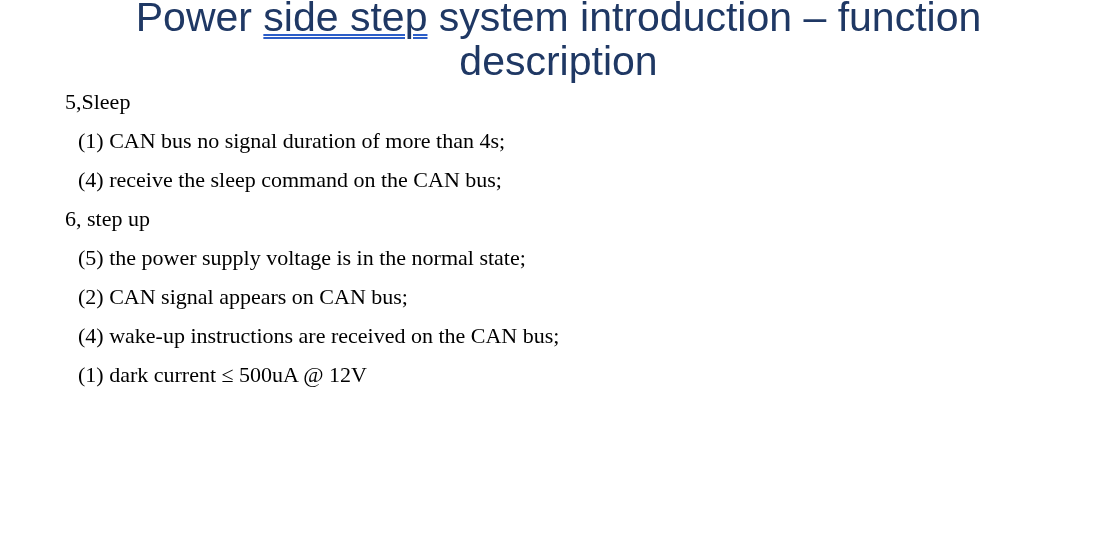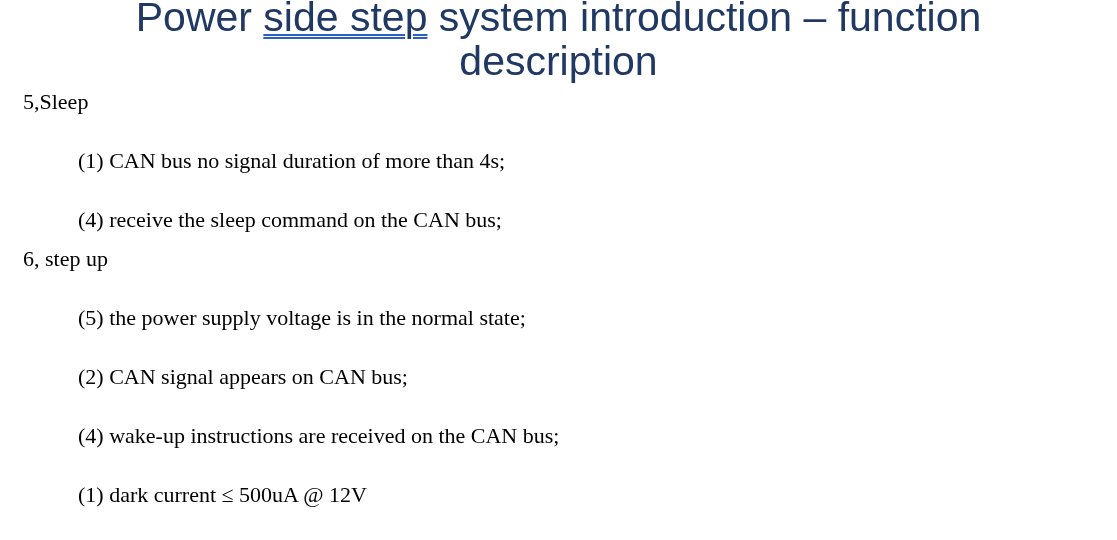--- a/index.html
+++ b/index.html
@@ -40,22 +40,22 @@
     width: 100%;
     font-family: "Liberation Serif", serif;
     font-size: 22px;
     color: #000000;
   }
   .line {
     height: 39px;
     line-height: 39px;
     white-space: nowrap;
   }
-  .heading-line { padding-left: 23px; }
-  .item-line    { padding-left: 78px; margin-top: 20px; }
+  .heading-line { padding-left: 65px; }
+  .item-line    { padding-left: 78px; }
 </style>
 </head>
 <body>
 
 <div class="slide" style="background: rgb(255, 255, 255); border-radius: 9px;">
 
   <h1 class="slide-title" style="color: rgb(31, 56, 100);">
     <span>Power </span><span class="title-underlined" style="text-decoration-color: rgb(43, 93, 199);">side step</span><span> system introduction – function description</span>
   </h1>
 

